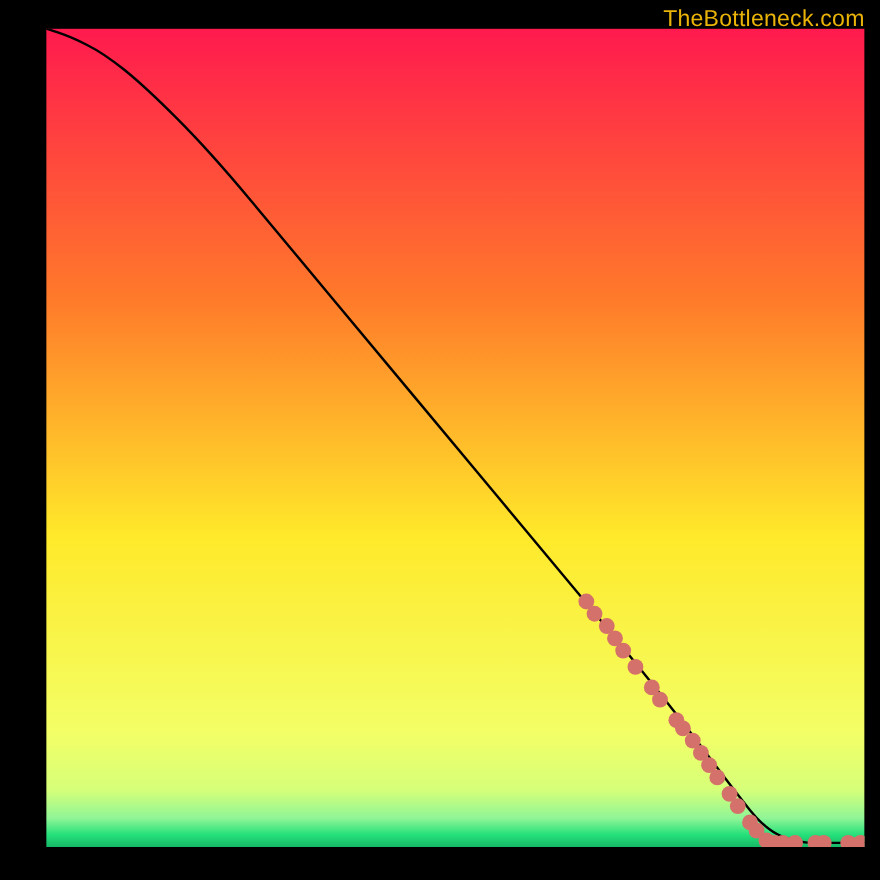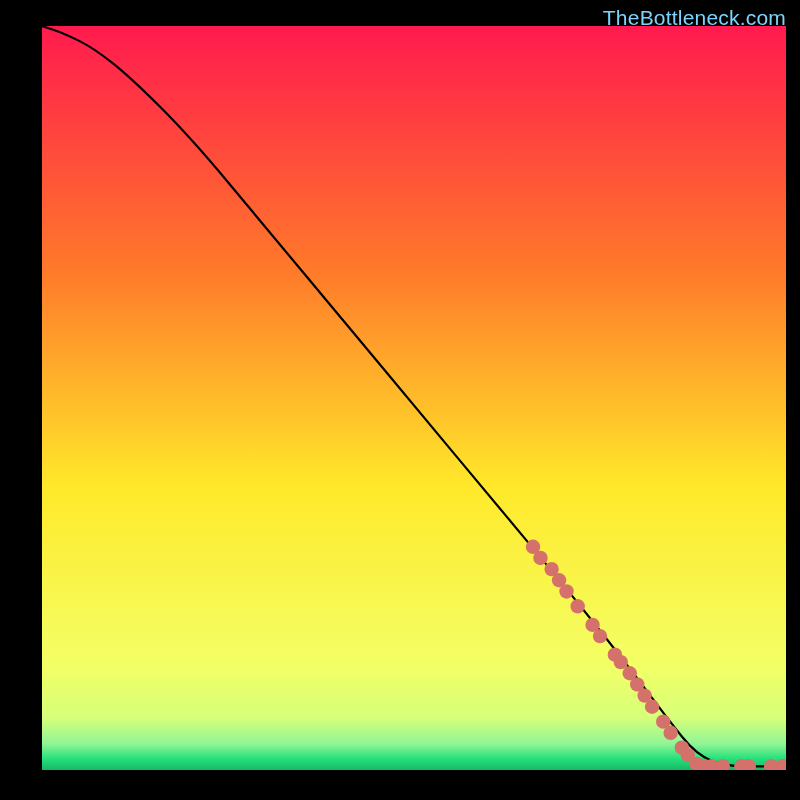--- a/index.html
+++ b/index.html
@@ -23,21 +23,21 @@
     position: absolute;
     left: 0;
     top: 0;
     width: 744px;
     height: 744px;
   }
   .attribution {
     position: absolute;
     top: 6px;
     right: 14px;
-    color: #7dd3fc;
+    color: #eab308;
     font-size: 21px;
     font-weight: 500;
     letter-spacing: 0.2px;
   }
 </style>
 </head>
 <body>
 
 <div class="attribution">TheBottleneck.com</div>
 

